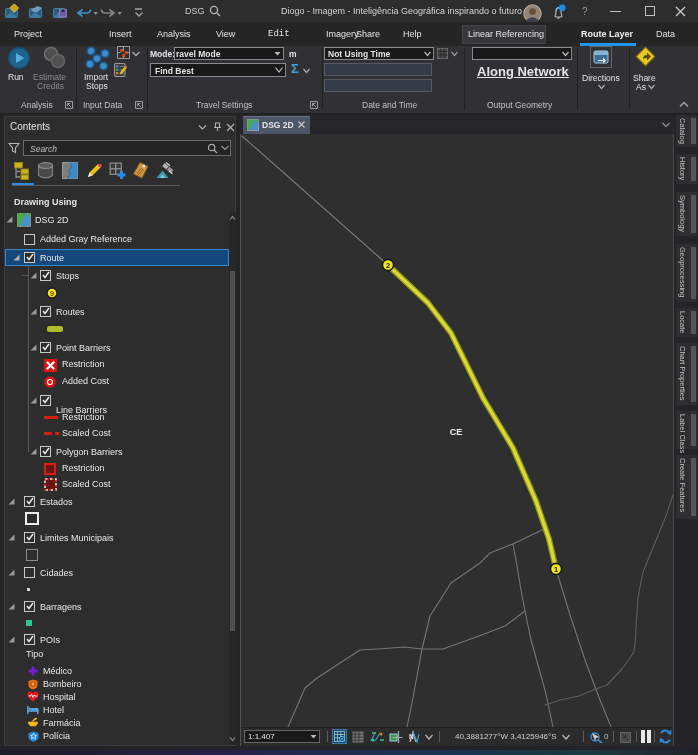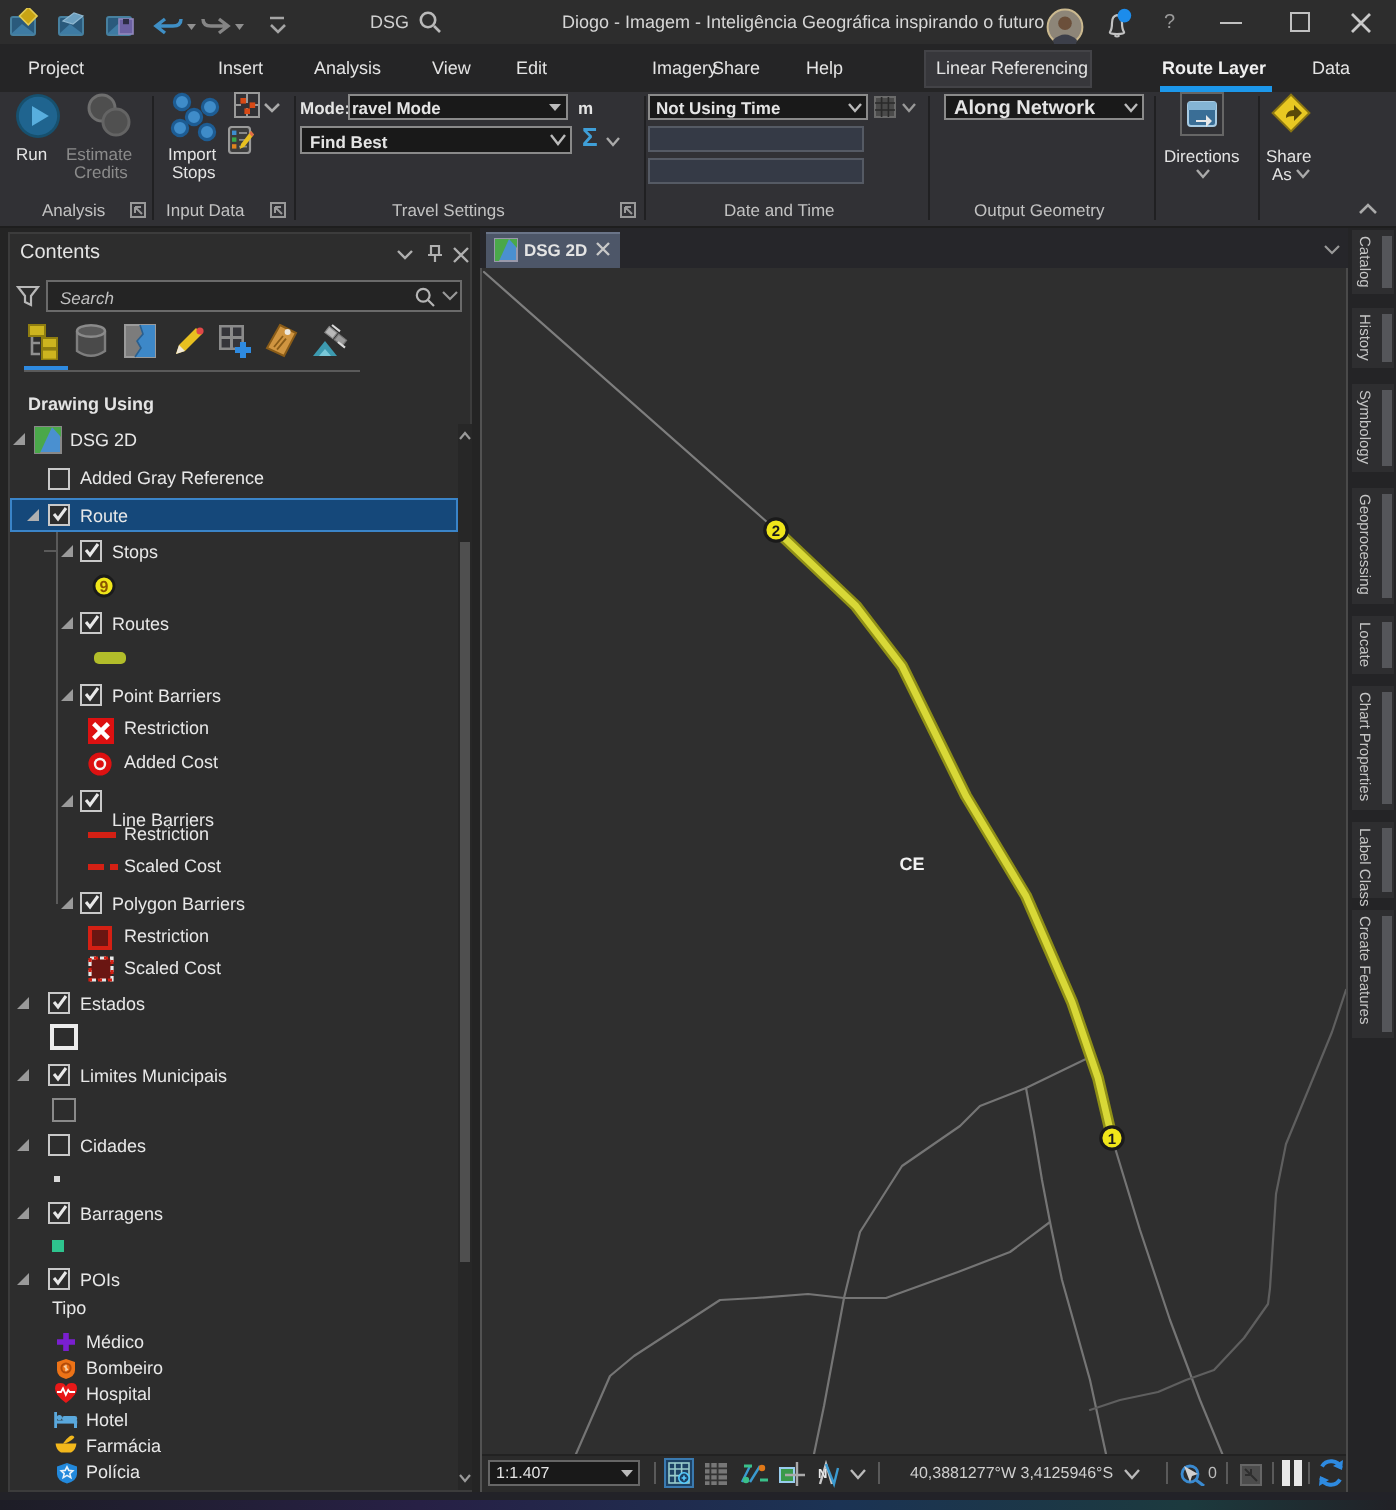--- a/index.html
+++ b/index.html
@@ -70,21 +70,21 @@
   </svg>
 </div>
 
 <div class="abs" style="left:0;top:22px;width:698px;height:24px;background:#252526;"></div>
 <div id="menurow" style="font-size:9px;">
   <div class="abs txt" style="left:14px;top:29px;">Project</div>
   <div class="abs txt" style="left:64px;top:46px;padding-left:16px;">Map</div>
   <div class="abs txt" style="left:109px;top:29px;">Insert</div>
   <div class="abs txt" style="left:157px;top:29px;">Analysis</div>
   <div class="abs txt" style="left:216px;top:29px;">View</div>
-  <div class="abs txt" style="left:258px;top:29px;">Edit</div>
+  <div class="abs txt" style="left:268px;top:29px;font-family:Liberation Mono, monospace;">Edit</div>
   <div class="abs txt" style="left:299px;top:29px;margin-left:27px;">Imagery</div>
   <div class="abs txt" style="left:356px;top:29px;">Share</div>
   <div class="abs txt" style="left:403px;top:29px;">Help</div>
   <div class="abs" style="left:462px;top:25px;width:84px;height:19px;background:#37373b;border:1px solid #434347;"></div>
   <div class="abs txt" style="left:468px;top:29px;">Linear Referencing</div>
   <div class="abs txt" style="left:581px;top:29px;font-weight:bold;color:#f0f0f0;">Route Layer</div>
   <div class="abs" style="left:580px;top:43px;width:56px;height:2.5px;background:#1c97ea;"></div>
   <div class="abs txt" style="left:656px;top:29px;">Data</div>
 </div>
 
@@ -170,21 +170,21 @@
     <rect x="0.5" y="0.5" width="10" height="10" fill="#4a4a4a" stroke="#6a6a6a"></rect>
     <path d="M 0.5 3.5 h 10 M 3.8 0.5 v 10 M 7.2 0.5 v 10 M 0.5 7 h 10" stroke="#2a2a2a" stroke-width="0.8"></path>
   </svg>
   <svg class="abs" style="left:451px;top:51px;" width="7" height="6" viewBox="0 0 7 6">
         <path d="M 0.5 1 L 3.5 4.5 L 6.5 1" fill="none" stroke="#999" stroke-width="1.2"></path>
       </svg>
   <div class="abs" style="left:324px;top:63px;width:108px;height:13px;background:#353a46;border:1px solid #555a64;"></div>
   <div class="abs" style="left:324px;top:79px;width:108px;height:13px;background:#353a46;border:1px solid #555a64;"></div>
 
   <div class="abs" style="left:472px;top:47px;width:100px;height:13px;background:#191919;border:1px solid #8a8a8a;"></div>
-  <div class="abs txt" style="left:477px;top:49px;font-size:10px;font-weight:bold;">Along Network</div>
+  <div class="abs txt" style="left:477px;top:64px;font-size:13px;font-weight:bold;text-decoration:underline;">Along Network</div>
   <svg class="abs" style="left:562px;top:51px;" width="7" height="6" viewBox="0 0 7 6">
         <path d="M 0.5 1 L 3.5 4.5 L 6.5 1" fill="none" stroke="#bbb" stroke-width="1.2"></path>
       </svg>
 
   <svg class="abs" style="left:590px;top:46px;" width="22" height="22" viewBox="0 0 22 22">
     <rect x="0.5" y="0.5" width="21" height="21" fill="none" stroke="#666"></rect>
     <rect x="4" y="5" width="14" height="12" rx="1.5" fill="#3a6e96" stroke="#a8cce4" stroke-width="1"></rect>
     <rect x="4" y="5" width="14" height="4" fill="#84b4d4"></rect>
     <path d="M 8 14 h 5 v -2.5 l 3 3 l -3 3 v -2.5 h -5 z" fill="#e8e8e8"></path>
   </svg>

